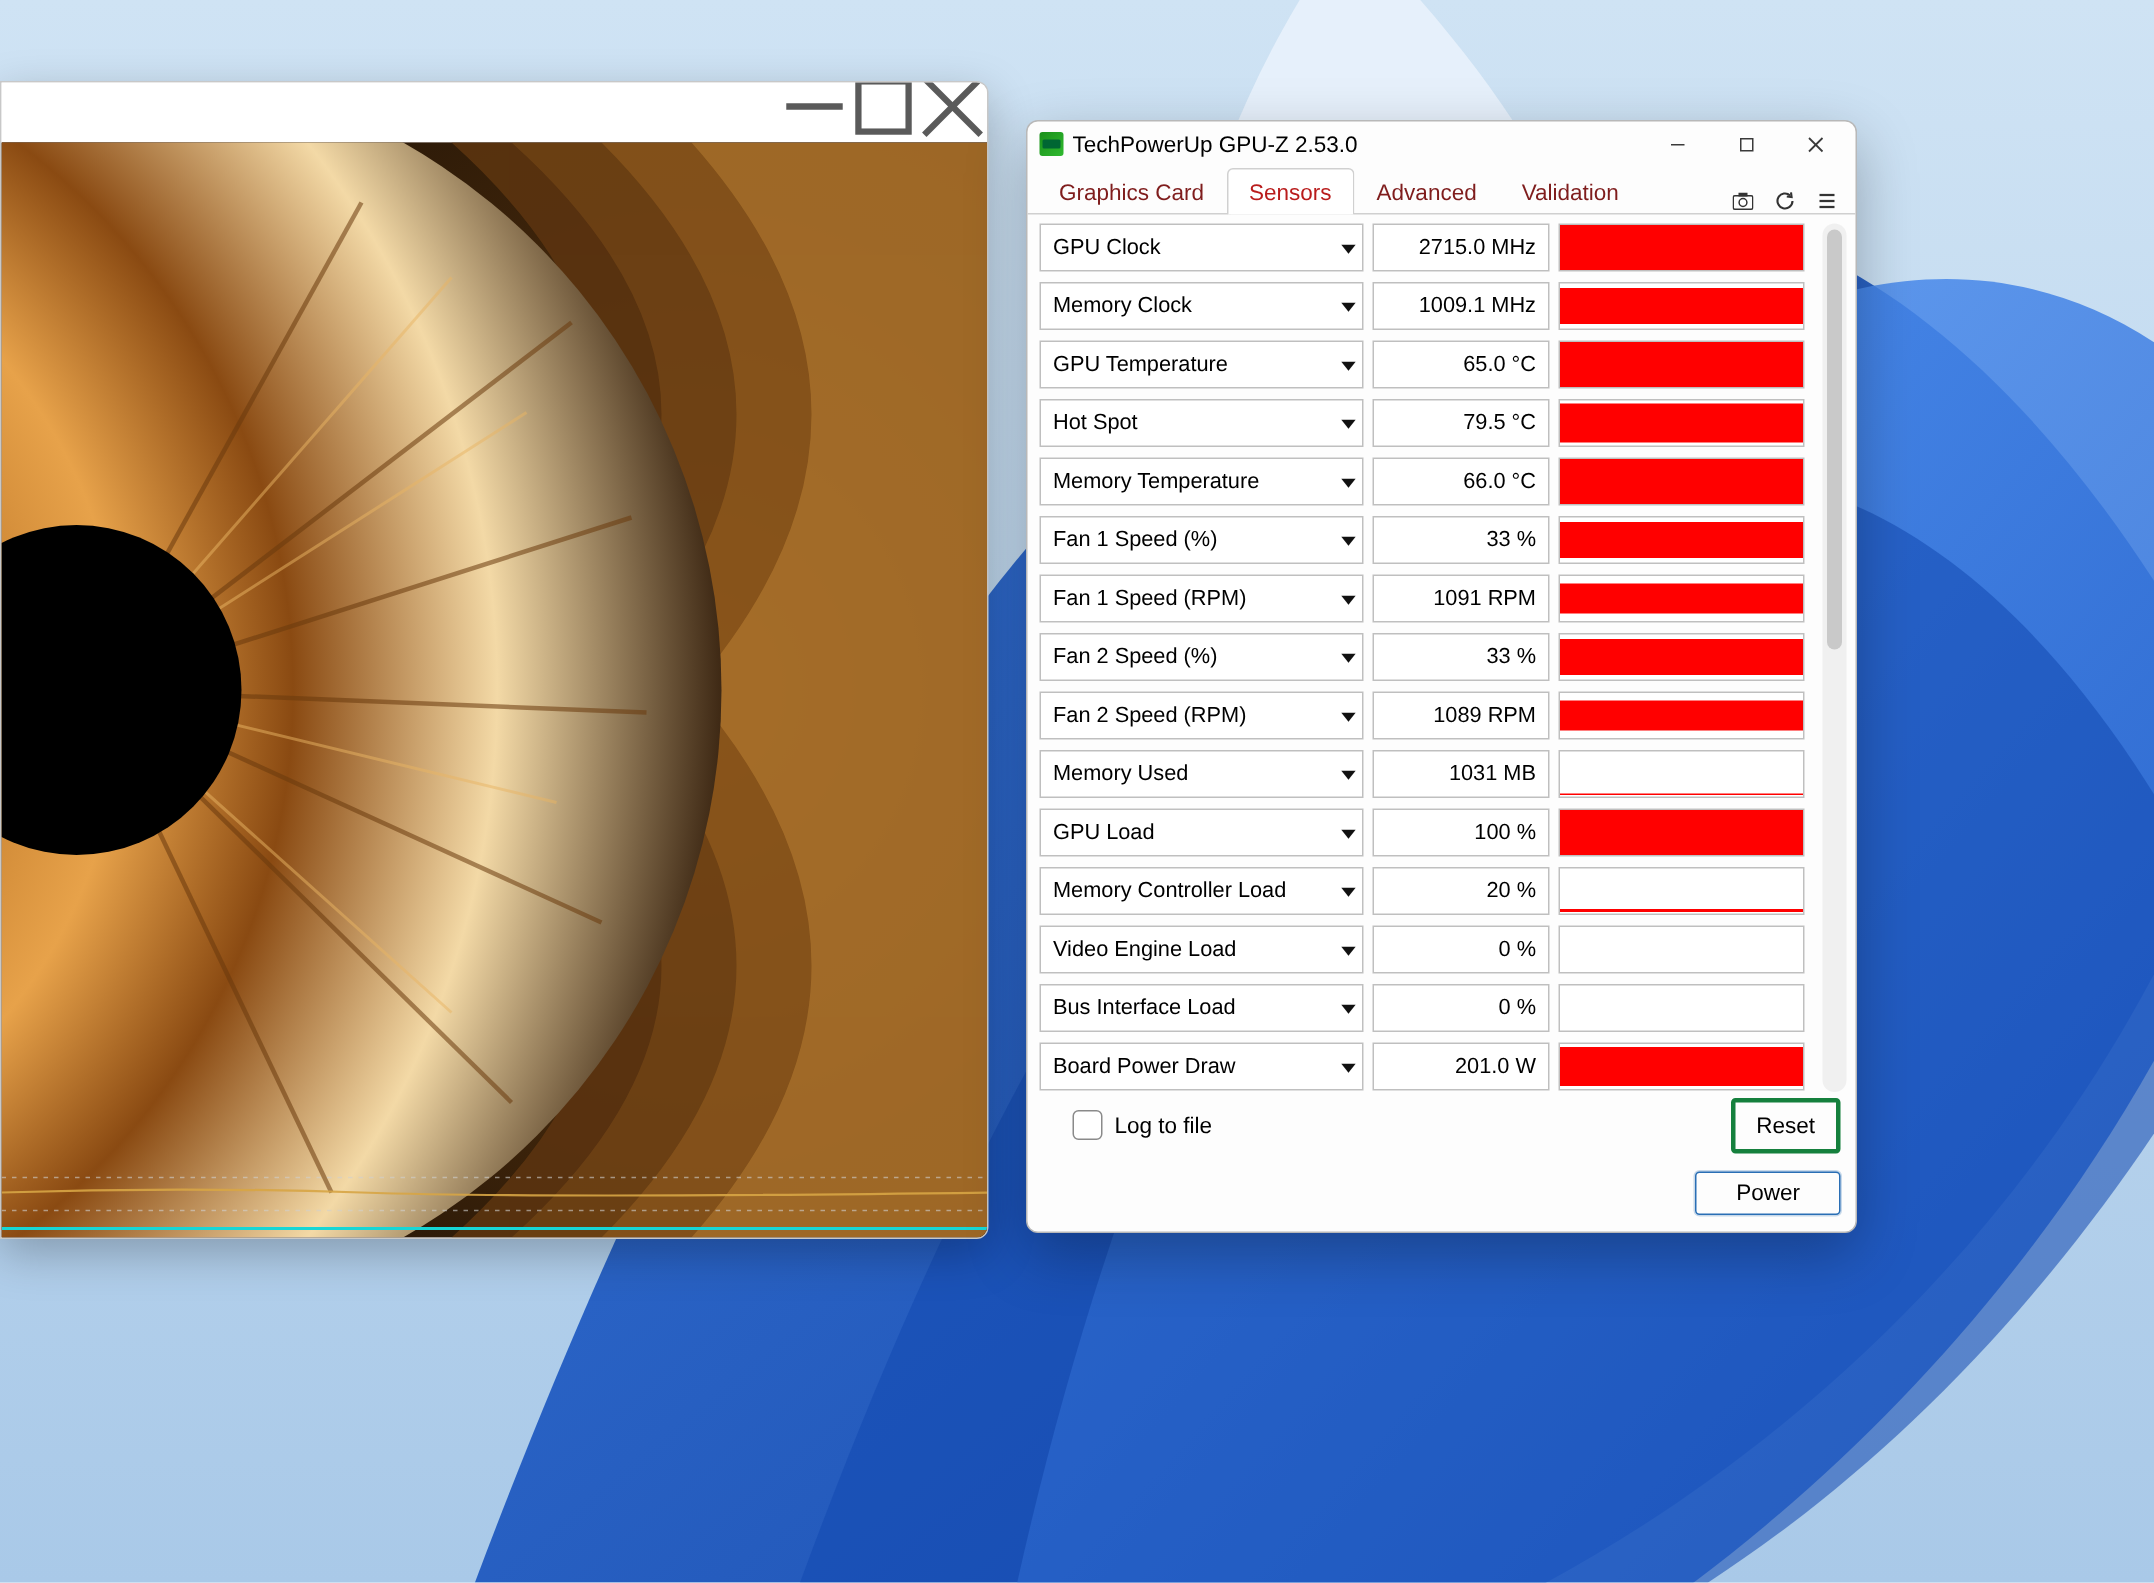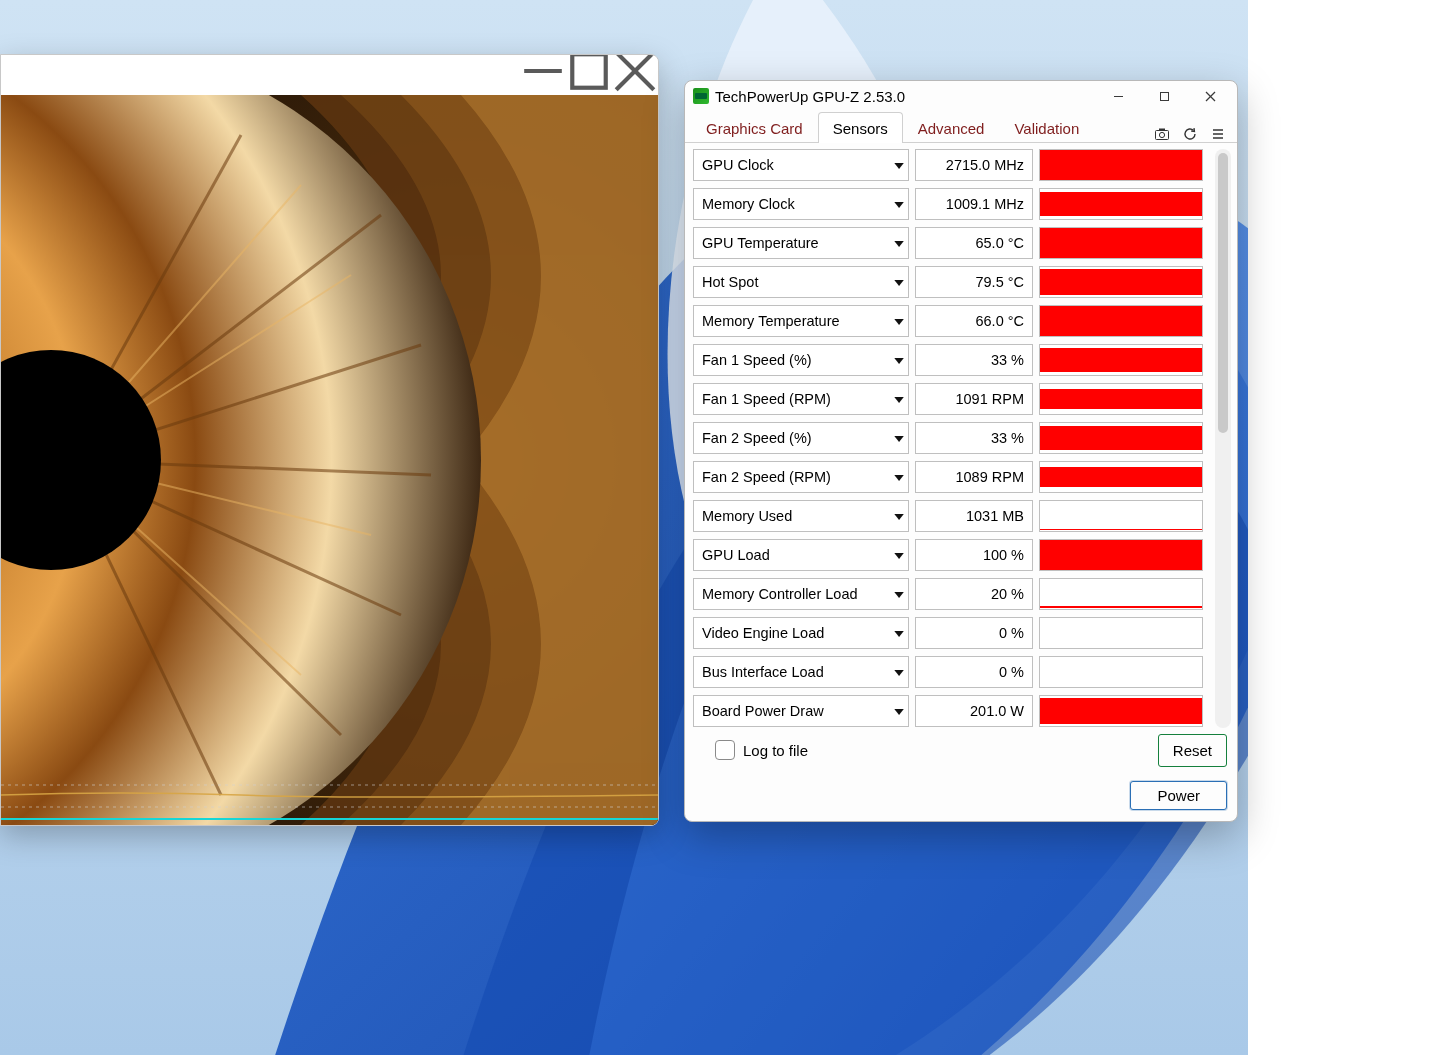--- a/index.html
+++ b/index.html
@@ -1,16 +1,16 @@
 <!DOCTYPE html>
 <html><head>
 <meta charset="utf-8">
 <style>
 html,body{margin:0;padding:0;width:1436px;height:1055px;overflow:hidden;font-family:"Segoe UI",Tahoma,sans-serif;font-size:14px;color:#000;}
-.desktop{position:relative;width:1248px;height:1055px;background:#b9d3ea;}
+.desktop{position:relative;width:1436px;height:1055px;background:#b9d3ea;}
 .desktop svg.bg{position:absolute;inset:0;width:100%;height:100%;}
 
 
 .win-bg{position:absolute;left:0;top:54px;width:657px;height:770px;background:#fff;border:1px solid #c8c8c8;border-top-right-radius:8px;border-bottom-right-radius:8px;box-shadow:0 10px 30px rgba(0,0,0,.25);overflow:hidden;}
 .win-bg .titlebar{position:relative;height:40px;background:#fff;}
 .win-bg .sysbtn{position:absolute;top:0;width:46px;height:32px;display:flex;align-items:center;justify-content:center;color:#5a5a5a;}
 .win-bg .sysbtn.min{right:92px;} .win-bg .sysbtn.max{right:46px;} .win-bg .sysbtn.close{right:0;}
 .win-bg .content{position:absolute;left:0;right:0;top:40px;bottom:0;background:#2a1504;}
 .win-bg .content svg{width:100%;height:100%;display:block;}
 
@@ -21,40 +21,40 @@
 .win-gpuz .appicon::after{content:"";position:absolute;left:2px;top:5px;width:12px;height:6px;background:#063;border-radius:1px;}
 .win-gpuz .title{font-size:15px;white-space:nowrap;}
 .win-gpuz .sysbtns{margin-left:auto;display:flex;}
 .win-gpuz .sysbtn{width:46px;height:30px;display:flex;align-items:center;justify-content:center;color:#3a3a3a;}
 .win-gpuz .sysbtn svg{width:11px;height:11px;}
 
 .toolbar-icons{position:absolute;right:12px;top:46px;display:flex;gap:14px;align-items:center;color:#333;}
 .toolbar-icons .ic{width:14px;height:14px;display:flex;align-items:center;justify-content:center;font-size:13px;}
 
 .tabs{display:flex;align-items:flex-end;height:34px;padding:0 6px;border-bottom:1px solid #d0d0d0;gap:0;}
-.tab{padding:7px 14px 6px;font-size:15px;color:#000000;border:1px solid transparent;border-bottom:none;position:relative;top:1px;}
+.tab{padding:7px 14px 6px;font-size:15px;color:#b91c1c;border:1px solid transparent;border-bottom:none;position:relative;top:1px;}
 .tab.active{background:#fff;border-color:#d0d0d0;border-top-left-radius:4px;border-top-right-radius:4px;}
 .tab:not(.active){color:#7f1d1d;}
 
 .sensors-body{flex:1;position:relative;display:flex;}
 .sensors-scroll{flex:1;padding:6px 12px 0 8px;overflow:hidden;}
 .scrollbar{width:16px;margin:6px 6px 6px 0;border-radius:8px;background:#f0f0f0;position:relative;}
 .scrollbar .thumb{position:absolute;left:3px;right:3px;top:4px;height:280px;background:#c9c9c9;border-radius:6px;}
 
 .row{display:flex;gap:6px;height:32px;margin-bottom:7px;}
 .cell-label{flex:0 0 200px;display:flex;align-items:center;justify-content:space-between;padding:0 6px 0 8px;border:1px solid #bfbfbf;background:#fff;font-size:14.5px;}
 .cell-label .chev{font-size:12px;color:#111;transform:scaleX(1.6);}
 .cell-value{flex:0 0 100px;display:flex;align-items:center;justify-content:flex-end;padding:0 8px;border:1px solid #bfbfbf;background:#fff;font-size:14.5px;}
 .cell-graph{flex:1;border:1px solid #bfbfbf;background:#fff;position:relative;overflow:hidden;}
 .cell-graph .fill{position:absolute;left:0;right:0;background:red;}
 
 .footer1{display:flex;align-items:center;height:32px;padding:0 10px 0 10px;gap:8px;margin-left:20px;}
 .chk{width:18px;height:18px;border:1px solid #8a8a8a;border-radius:4px;background:#fff;}
 .footer1 .lbl{font-size:15px;}
-.btn{border:1px solid #15803d;background:#fdfdfd;border-radius:3px;padding:7px 14px;font-size:15px;}
+.btn{border:3px solid #15803d;background:#fdfdfd;border-radius:3px;padding:7px 14px;font-size:15px;}
 .btn.reset{margin-left:auto;}
 
 .footer2{display:flex;align-items:center;height:48px;padding:0 10px 10px 10px;gap:12px;margin-top:14px;}
 .combo{flex:0 0 300px;height:28px;border:1px solid #bfbfbf;border-radius:3px;display:flex;align-items:center;padding:0 6px 0 8px;position:relative;background:#fff;}
 .combo .chev{margin-left:auto;font-size:11px;color:#555;}
 .btn.close{margin-left:auto;padding:5px 26px;border:1px solid #2a6fb5;box-shadow:0 0 0 1px rgba(42,111,181,.25);}
 
 </style>
 </head>
 <body>

